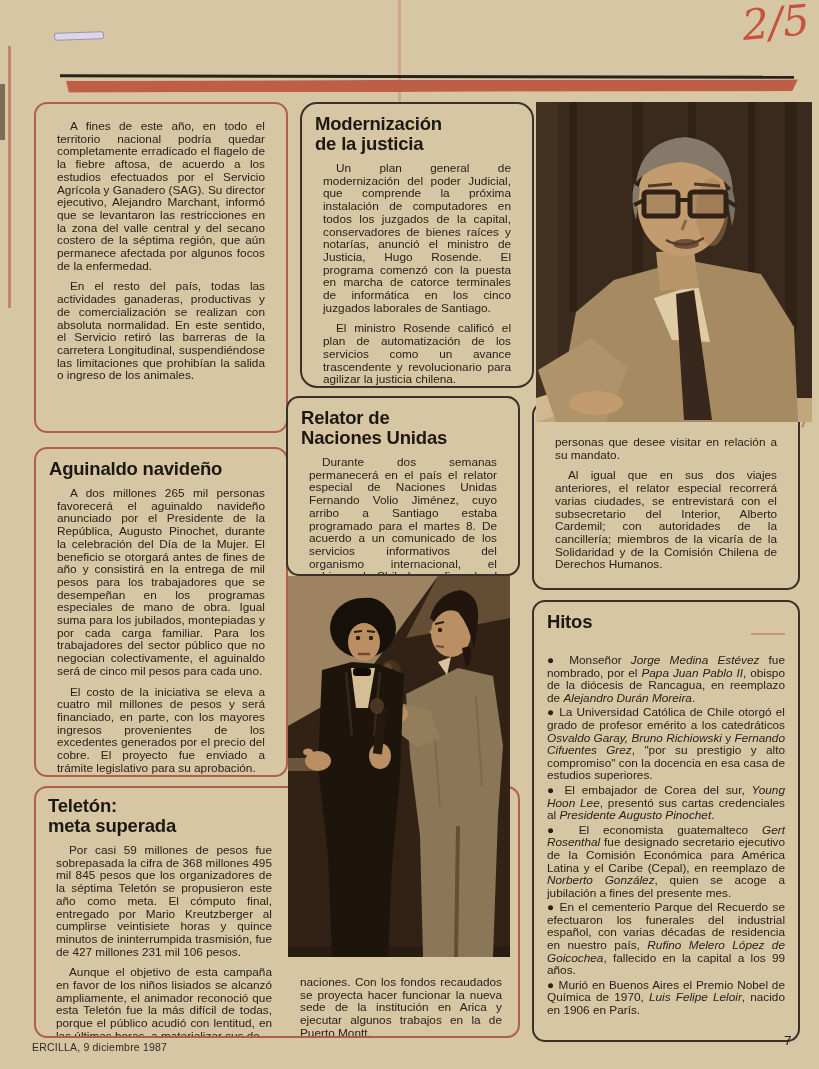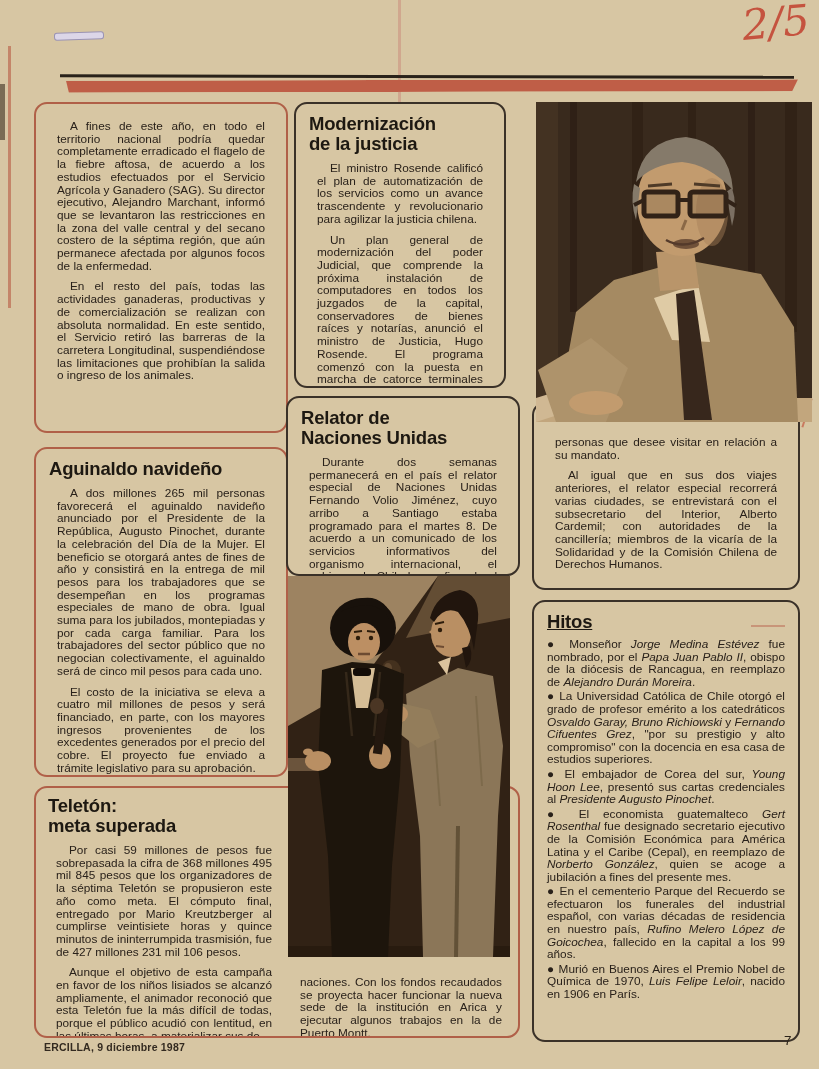--- a/index.html
+++ b/index.html
@@ -38,21 +38,21 @@
   .staple{left:54px; top:32px; width:48px; height:6px; background:#dcd6e8;
        border:1px solid #9a93b4; border-radius:3px; transform:rotate(-2deg);}
   
   .crease-v{left:398px; top:0; width:3px; height:104px; background:rgba(198,118,108,.38);}
   .redline-left{left:8px; top:46px; width:3px; height:262px; background:rgba(178,68,48,.5);}
   .darkmark-left{left:0; top:84px; width:5px; height:56px; background:rgba(45,34,22,.55);}
   .red-slash{left:806px; top:398px; width:2px; height:30px; background:rgba(190,60,40,.55); transform:rotate(18deg);}
   
   .photo{position:absolute; z-index:3; line-height:0;}
   
-  .footer-left{left:44px; top:1041px; font-size:10.5px; font-weight:bold; letter-spacing:.2px; color:#332a20;}
+  .footer-left{left:32px; top:1041px; font-size:10.5px; font-weight:normal; letter-spacing:.2px; color:#332a20;}
   .page-number{left:784px; top:1033px; font-size:13.5px; color:#2b2319;}
   
   .tele-col{position:absolute; left:12px; top:6px; width:232px;}
   .tele-caption{position:absolute; left:256px; top:180px; width:218px;}
   .hitos-head{display:flex; align-items:center; justify-content:space-between;}
   .hitos-rule{width:34px; height:2px; background:rgba(188,110,88,.55); margin-top:4px;}
   .header-svg text{font-family:"DejaVu Serif",serif; font-weight:bold;}
 </style>
 </head>
 <body>
@@ -85,41 +85,41 @@
       <h2 class="box-title">Teletón:
 meta superada</h2>
       <p class="para">Por casi 59 millones de pesos fue sobrepasada la cifra de 368 millones 495 mil 845 pesos que los organizadores de la séptima Teletón se propusieron este año como meta. El cómputo final, entregado por Mario Kreutzberger al cumplirse veintisiete horas y quince minutos de ininterrumpida trasmisión, fue de 427 millones 231 mil 106 pesos.</p>
       <p class="para">Aunque el objetivo de esta campaña en favor de los niños lisiados se alcanzó ampliamente, el animador reconoció que esta Teletón fue la más difícil de todas, porque el público acudió con lentitud, en las últimas horas, a materializar sus do-</p>
     </div>
     <div class="tele-caption">
       <p class="para noindent">naciones. Con los fondos recaudados se proyecta hacer funcionar la nueva sede de la institución en Arica y ejecutar algunos trabajos en la de Puerto Montt.</p>
     </div>
   </section>
 
-  <section class="box" style="left:294px;top:102px;width:212px;height:286px;">
+  <section class="box" style="left:300px;top:102px;width:234px;height:286px;border-radius:17px;">
     <h2 class="box-title">Modernización
 de la justicia</h2>
+    <p class="para">Un plan general de modernización del poder Judicial, que comprende la próxima instalación de computadores en todos los juzgados de la capital, conservadores de bienes raíces y notarías, anunció el ministro de Justicia, Hugo Rosende. El programa comenzó con la puesta en marcha de catorce terminales de informática en los cinco juzgados laborales de Santiago.</p>
     <p class="para">El ministro Rosende calificó el plan de automatización de los servicios como un avance trascendente y revolucionario para agilizar la justicia chilena.</p>
-    <p class="para">Un plan general de modernización del poder Judicial, que comprende la próxima instalación de computadores en todos los juzgados de la capital, conservadores de bienes raíces y notarías, anunció el ministro de Justicia, Hugo Rosende. El programa comenzó con la puesta en marcha de catorce terminales de informática en los cinco juzgados laborales de Santiago.</p>
   </section>
 
   <section class="box" style="left:286px;top:396px;width:234px;height:180px;">
     <h2 class="box-title">Relator de
 Naciones Unidas</h2>
     <p class="para">Durante dos semanas permanecerá en el país el relator especial de Naciones Unidas Fernando Volio Jiménez, cuyo arribo a Santiago estaba programado para el martes 8. De acuerdo a un comunicado de los servicios informativos del organismo internacional, el gobierno de Chile ha confirmado al diplomático su absoluta libertad de movimiento y acceso a las</p>
   </section>
 
   <section class="box" style="left:532px;top:402px;width:268px;height:188px;padding-top:24px;">
     <p class="para noindent">personas que desee visitar en relación a su mandato.</p>
     <p class="para">Al igual que en sus dos viajes anteriores, el relator especial recorrerá varias ciudades, se entrevistará con el subsecretario del Interior, Alberto Cardemil; con autoridades de la cancillería; miembros de la vicaría de la Solidaridad y de la Comisión Chilena de Derechos Humanos.</p>
   </section>
 
   <section class="box" style="left:532px;top:600px;width:268px;height:442px;">
     <div class="hitos-head">
-      <h2 class="box-title" style="margin-bottom:6px;text-decoration:underline;">Hitos</h2>
+      <h2 class="box-title" style="margin-bottom:22px;">Hitos</h2>
       <div class="hitos-rule"></div>
     </div>
     <p class="hito"><span>● Monseñor </span><i>Jorge Medina Estévez</i><span> fue nombrado, por el </span><i>Papa Juan Pablo II</i><span>, obispo de la diócesis de Rancagua, en reemplazo de </span><i>Alejandro Durán Moreira</i><span>.</span></p>
     <p class="hito"><span>● La Universidad Católica de Chile otorgó el grado de profesor emérito a los catedráticos </span><i>Osvaldo Garay, Bruno Richiowski</i><span> y </span><i>Fernando Cifuentes Grez</i><span>, "por su prestigio y alto compromiso" con la docencia en esa casa de estudios superiores.</span></p>
     <p class="hito"><span>● El embajador de Corea del sur, </span><i>Young Hoon Lee</i><span>, presentó sus cartas credenciales al </span><i>Presidente Augusto Pinochet</i><span>.</span></p>
     <p class="hito"><span>● El economista guatemalteco </span><i>Gert Rosenthal</i><span> fue designado secretario ejecutivo de la Comisión Económica para América Latina y el Caribe (Cepal), en reemplazo de </span><i>Norberto González</i><span>, quien se acoge a jubilación a fines del presente mes.</span></p>
     <p class="hito"><span>● En el cementerio Parque del Recuerdo se efectuaron los funerales del industrial español, con varias décadas de residencia en nuestro país, </span><i>Rufino Melero López de Goicochea</i><span>, fallecido en la capital a los 99 años.</span></p>
     <p class="hito"><span>● Murió en Buenos Aires el Premio Nobel de Química de 1970, </span><i>Luis Felipe Leloir</i><span>, nacido en 1906 en París.</span></p>
   </section>
 

